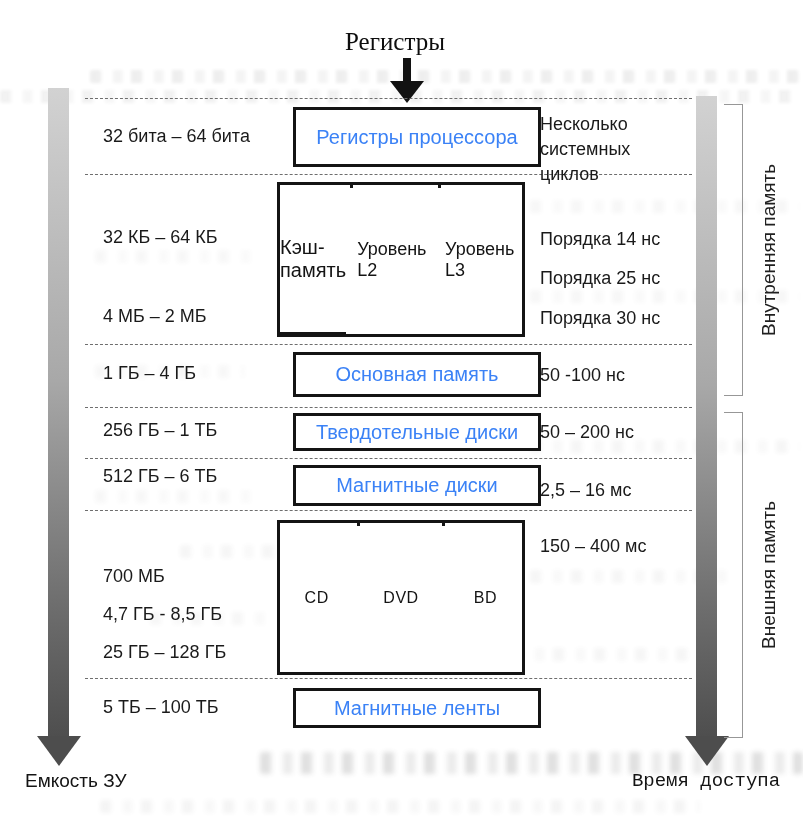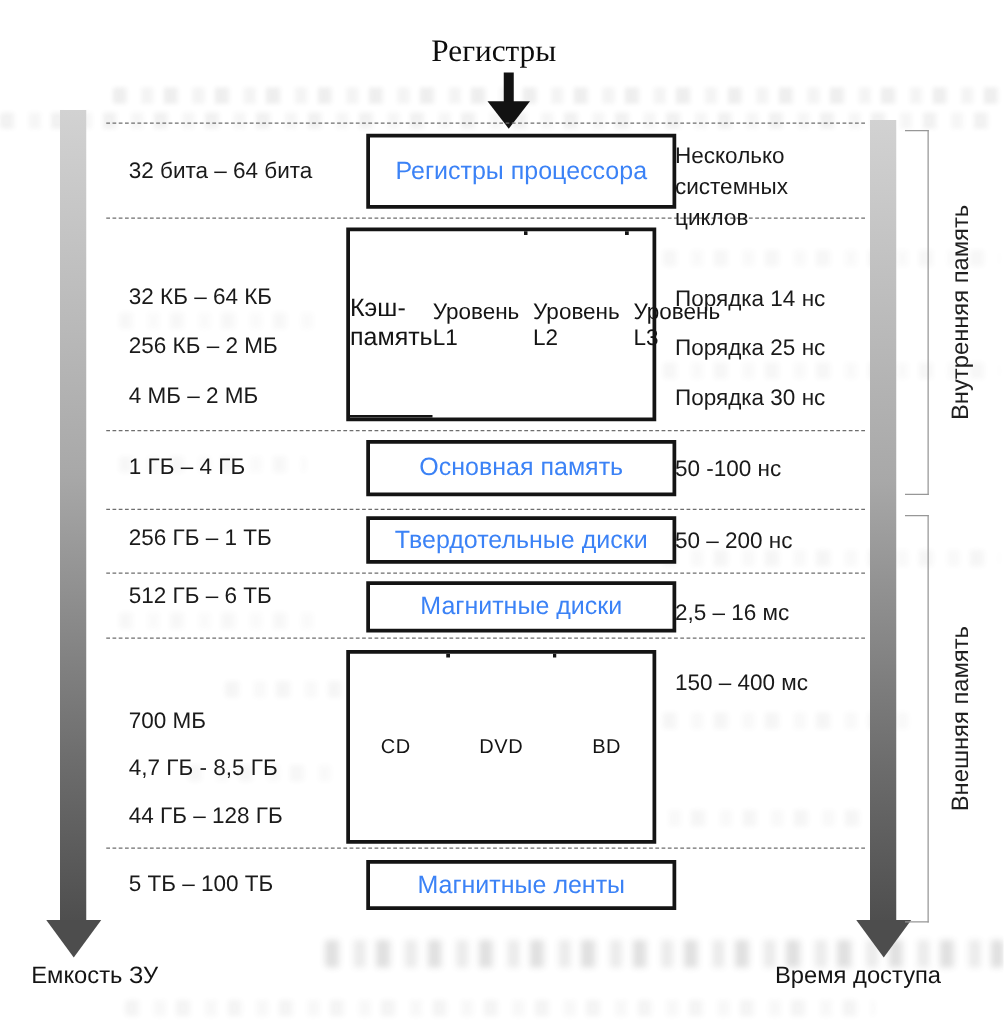--- a/index.html
+++ b/index.html
@@ -74,47 +74,45 @@
   <div class="abs processor-label" style="left:300px;top:28px;width:190px;">Регистры</div>
   <div class="abs proc-arrow-shaft" style="left:403px;top:58px;height:26px;"></div>
   <div class="abs proc-arrow-head" style="left:390px;top:81px;"></div>
 
   <div class="abs axis-shaft" style="left:48px;top:88px;height:650px;"></div>
   <div class="abs axis-head" style="left:37px;top:736px;"></div>
   <div class="abs axis-label" style="left:25px;top:770px;">Емкость ЗУ</div>
 
   <div class="abs axis-shaft" style="left:696px;top:96px;height:642px;"></div>
   <div class="abs axis-head" style="left:685px;top:736px;"></div>
-  <div class="abs axis-label" style="left:620px;top:770px;width:172px;text-align:left;">Время доступа</div>
+  <div class="abs axis-label" style="left:620px;top:770px;width:172px;text-align:center;font-family:Liberation Mono, monospace;">Время доступа</div>
 
   <div class="abs sep" style="top:98px;"></div>
   <div class="abs sep" style="top:174px;"></div>
   <div class="abs sep" style="top:344px;"></div>
   <div class="abs sep" style="top:407px;"></div>
   <div class="abs sep" style="top:458px;"></div>
   <div class="abs sep" style="top:510px;"></div>
   <div class="abs sep" style="top:678px;"></div>
 
   <div class="abs cap-label" style="top:126px;">32 бита – 64 бита</div>
   <div class="abs cap-label" style="top:227px;">32 КБ – 64 КБ</div>
-  <div class="abs cap-label" style="top:266px;">256 КБ – 2 МБ</div>
   <div class="abs cap-label" style="top:306px;">4 МБ – 2 МБ</div>
   <div class="abs cap-label" style="top:363px;">1 ГБ – 4 ГБ</div>
   <div class="abs cap-label" style="top:420px;">256 ГБ – 1 ТБ</div>
   <div class="abs cap-label" style="top:466px;">512 ГБ – 6 ТБ</div>
   <div class="abs cap-label" style="top:566px;">700 МБ</div>
   <div class="abs cap-label" style="top:604px;">4,7 ГБ - 8,5 ГБ</div>
-  <div class="abs cap-label" style="top:642px;">44 ГБ – 128 ГБ</div>
+  <div class="abs cap-label" style="top:642px;">25 ГБ – 128 ГБ</div>
   <div class="abs cap-label" style="top:697px;">5 ТБ – 100 ТБ</div>
 
   <div class="abs box" style="top:107px;height:60px;">Регистры процессора</div>
 
   <div class="abs stackbox" style="top:182px;height:155px;">
     <div class="stack-header" style="flex:0 0 36px;">Кэш-память</div>
-    <div class="stack-row">Уровень L1</div>
     <div class="heavy-dash"></div>
     <div class="stack-row">Уровень L2</div>
     <div class="heavy-dash"></div>
     <div class="stack-row">Уровень L3</div>
   </div>
 
   <div class="abs box" style="top:352px;height:45px;">Основная память</div>
 
   <div class="abs box" style="top:465px;height:41px;">Магнитные диски</div>
 

